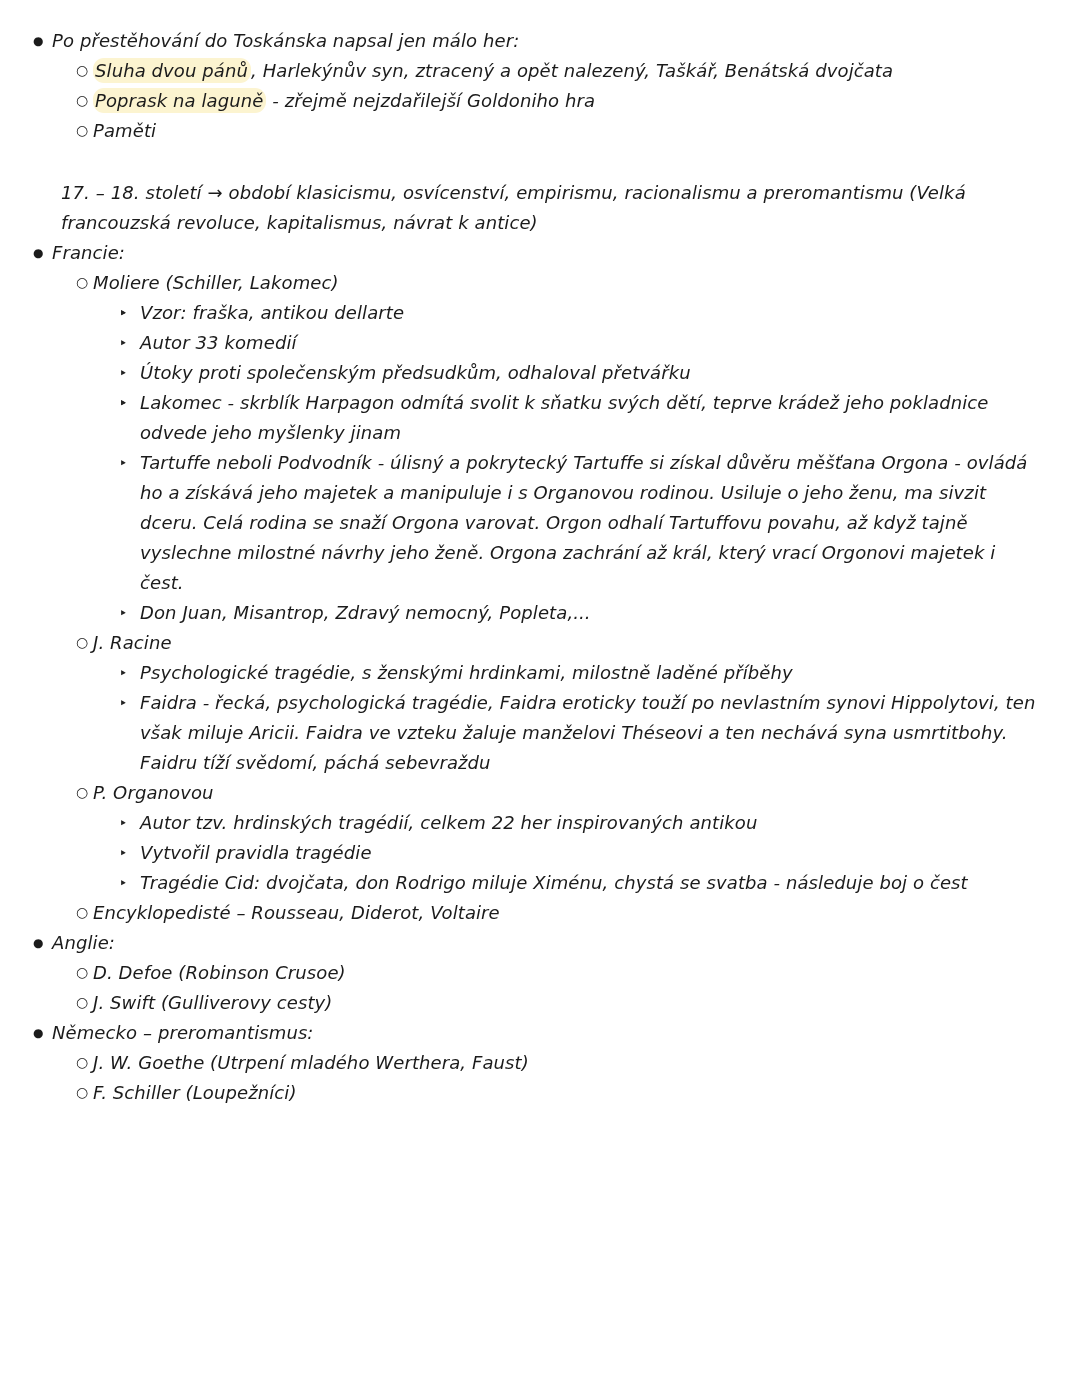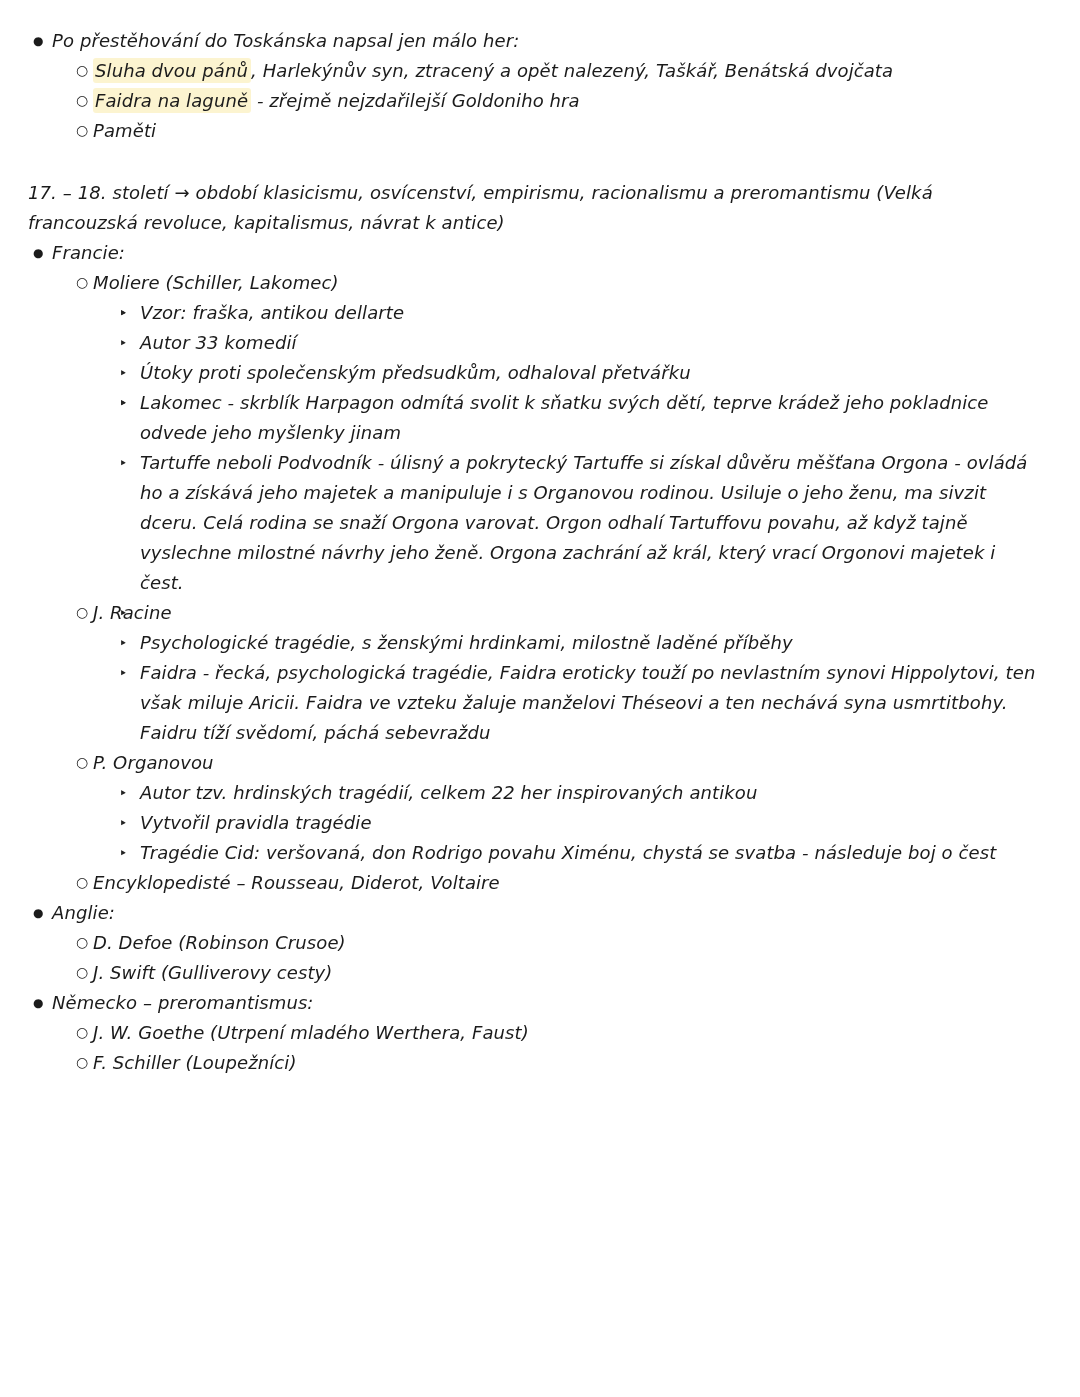--- a/index.html
+++ b/index.html
@@ -23,21 +23,21 @@
     line-height: 30px;
     letter-spacing: 0.1px;
   }
   .note-item {
     position: relative;
   }
   .note-item.gap-before {
     margin-top: 32px;
   }
   
-  .level-0 { padding-left: 0; }
+  .level-0 { padding-left: 0; margin-left: 33px; }
 
   .level-1 { padding-left: 24px; }
   .level-1 > .marker {
     position: absolute;
     left: 5px;
     top: 0;
     font-size: 12px;
     line-height: 30px;
   }
   .level-2 { padding-left: 65px; }
@@ -54,51 +54,51 @@
     left: 91px;
     top: 0;
     font-size: 14px;
     line-height: 30px;
     color: #222222;
   }
   .marker { color: #1b1b1b; }
   .note-text { display: inline; font-style: italic; }
   .hl {
     background: #fcf4d0;
-    border-radius: 3px;
+    border-radius: 11px;
     padding: 2px 3px 2px 2px;
   }
 </style>
 </head>
 <body>
 
 <div class="page">
   <div>
       <div class="note-item level-1"><span class="marker">●</span><span class="note-text"><span>Po přestěhování do Toskánska napsal jen málo her:</span></span></div>
       <div class="note-item level-2"><span class="marker">○</span><span class="note-text"><span class="hl">Sluha dvou pánů</span><span>, Harlekýnův syn, ztracený a opět nalezený, Taškář, Benátská dvojčata</span></span></div>
-      <div class="note-item level-2"><span class="marker">○</span><span class="note-text"><span class="hl">Faidra na laguně</span><span> - zřejmě nejzdařilejší Goldoniho hra</span></span></div>
+      <div class="note-item level-2"><span class="marker">○</span><span class="note-text"><span class="hl">Poprask na laguně</span><span> - zřejmě nejzdařilejší Goldoniho hra</span></span></div>
       <div class="note-item level-2"><span class="marker">○</span><span class="note-text"><span>Paměti</span></span></div>
       <div class="note-item level-0 gap-before"><span class="note-text"><span>17. – 18. století → období klasicismu, osvícenství, empirismu, racionalismu a preromantismu (Velká francouzská revoluce, kapitalismus, návrat k antice)</span></span></div>
       <div class="note-item level-1"><span class="marker">●</span><span class="note-text"><span>Francie:</span></span></div>
       <div class="note-item level-2"><span class="marker">○</span><span class="note-text"><span>Moliere (Schiller, Lakomec)</span></span></div>
       <div class="note-item level-3"><span class="marker">‣</span></div>
       <div class="note-item level-3"><span class="marker">‣</span><span class="note-text"><span>Vzor: fraška, antikou dellarte</span></span></div>
       <div class="note-item level-3"><span class="marker">‣</span><span class="note-text"><span>Autor 33 komedií</span></span></div>
       <div class="note-item level-3"><span class="marker">‣</span><span class="note-text"><span>Útoky proti společenským předsudkům, odhaloval přetvářku</span></span></div>
       <div class="note-item level-3"><span class="marker">‣</span></div>
       <div class="note-item level-3"><span class="marker">‣</span><span class="note-text"><span>Lakomec - skrblík Harpagon odmítá svolit k sňatku svých dětí, teprve krádež jeho pokladnice odvede jeho myšlenky jinam</span></span></div>
       <div class="note-item level-3"><span class="marker">‣</span><span class="note-text"><span>Tartuffe neboli Podvodník - úlisný a pokrytecký Tartuffe si získal důvěru měšťana Orgona - ovládá ho a získává jeho majetek a manipuluje i s Organovou rodinou. Usiluje o jeho ženu, ma sivzit dceru. Celá rodina se snaží Orgona varovat. Orgon odhalí Tartuffovu povahu, až když tajně vyslechne milostné návrhy jeho ženě. Orgona zachrání až král, který vrací Orgonovi majetek i čest.</span></span></div>
-      <div class="note-item level-3"><span class="marker">‣</span></div>
+      <div class="note-item level-3"><span class="marker">‣</span><span class="note-text"><span>Don Juan, Misantrop, Zdravý nemocný, Popleta,...</span></span></div>
       <div class="note-item level-2"><span class="marker">○</span><span class="note-text"><span>J. Racine</span></span></div>
       <div class="note-item level-3"><span class="marker">‣</span><span class="note-text"><span>Psychologické tragédie, s ženskými hrdinkami, milostně laděné příběhy</span></span></div>
       <div class="note-item level-3"><span class="marker">‣</span><span class="note-text"><span>Faidra - řecká, psychologická tragédie, Faidra eroticky touží po nevlastním synovi Hippolytovi, ten však miluje Aricii. Faidra ve vzteku žaluje manželovi Théseovi a ten nechává syna usmrtitbohy. Faidru tíží svědomí, páchá sebevraždu</span></span></div>
       <div class="note-item level-2"><span class="marker">○</span><span class="note-text"><span>P. Organovou</span></span></div>
       <div class="note-item level-3"><span class="marker">‣</span><span class="note-text"><span>Autor tzv. hrdinských tragédií, celkem 22 her inspirovaných antikou</span></span></div>
       <div class="note-item level-3"><span class="marker">‣</span><span class="note-text"><span>Vytvořil pravidla tragédie</span></span></div>
-      <div class="note-item level-3"><span class="marker">‣</span><span class="note-text"><span>Tragédie Cid: veršovaná, don Rodrigo povahu Ximénu, chystá se svatba - následuje boj o čest</span></span></div>
+      <div class="note-item level-3"><span class="marker">‣</span><span class="note-text"><span>Tragédie Cid: dvojčata, don Rodrigo miluje Ximénu, chystá se svatba - následuje boj o čest</span></span></div>
       <div class="note-item level-2"><span class="marker">○</span><span class="note-text"><span>Encyklopedisté – Rousseau, Diderot, Voltaire</span></span></div>
       <div class="note-item level-1"><span class="marker">●</span><span class="note-text"><span>Anglie:</span></span></div>
       <div class="note-item level-2"><span class="marker">○</span><span class="note-text"><span>D. Defoe (Robinson Crusoe)</span></span></div>
       <div class="note-item level-2"><span class="marker">○</span><span class="note-text"><span>J. Swift (Gulliverovy cesty)</span></span></div>
       <div class="note-item level-1"><span class="marker">●</span><span class="note-text"><span>Německo – preromantismus:</span></span></div>
       <div class="note-item level-2"><span class="marker">○</span><span class="note-text"><span>J. W. Goethe (Utrpení mladého Werthera, Faust)</span></span></div>
       <div class="note-item level-2"><span class="marker">○</span><span class="note-text"><span>F. Schiller (Loupežníci)</span></span></div>
     </div>
 </div>
 

